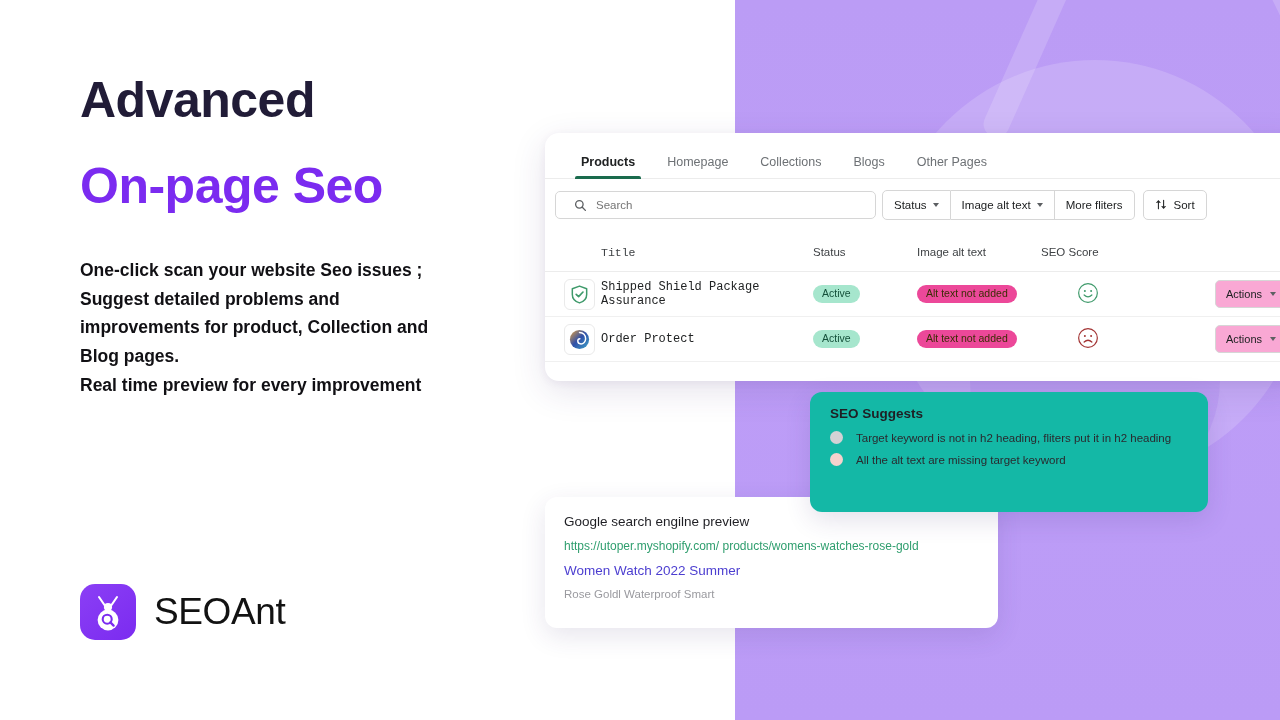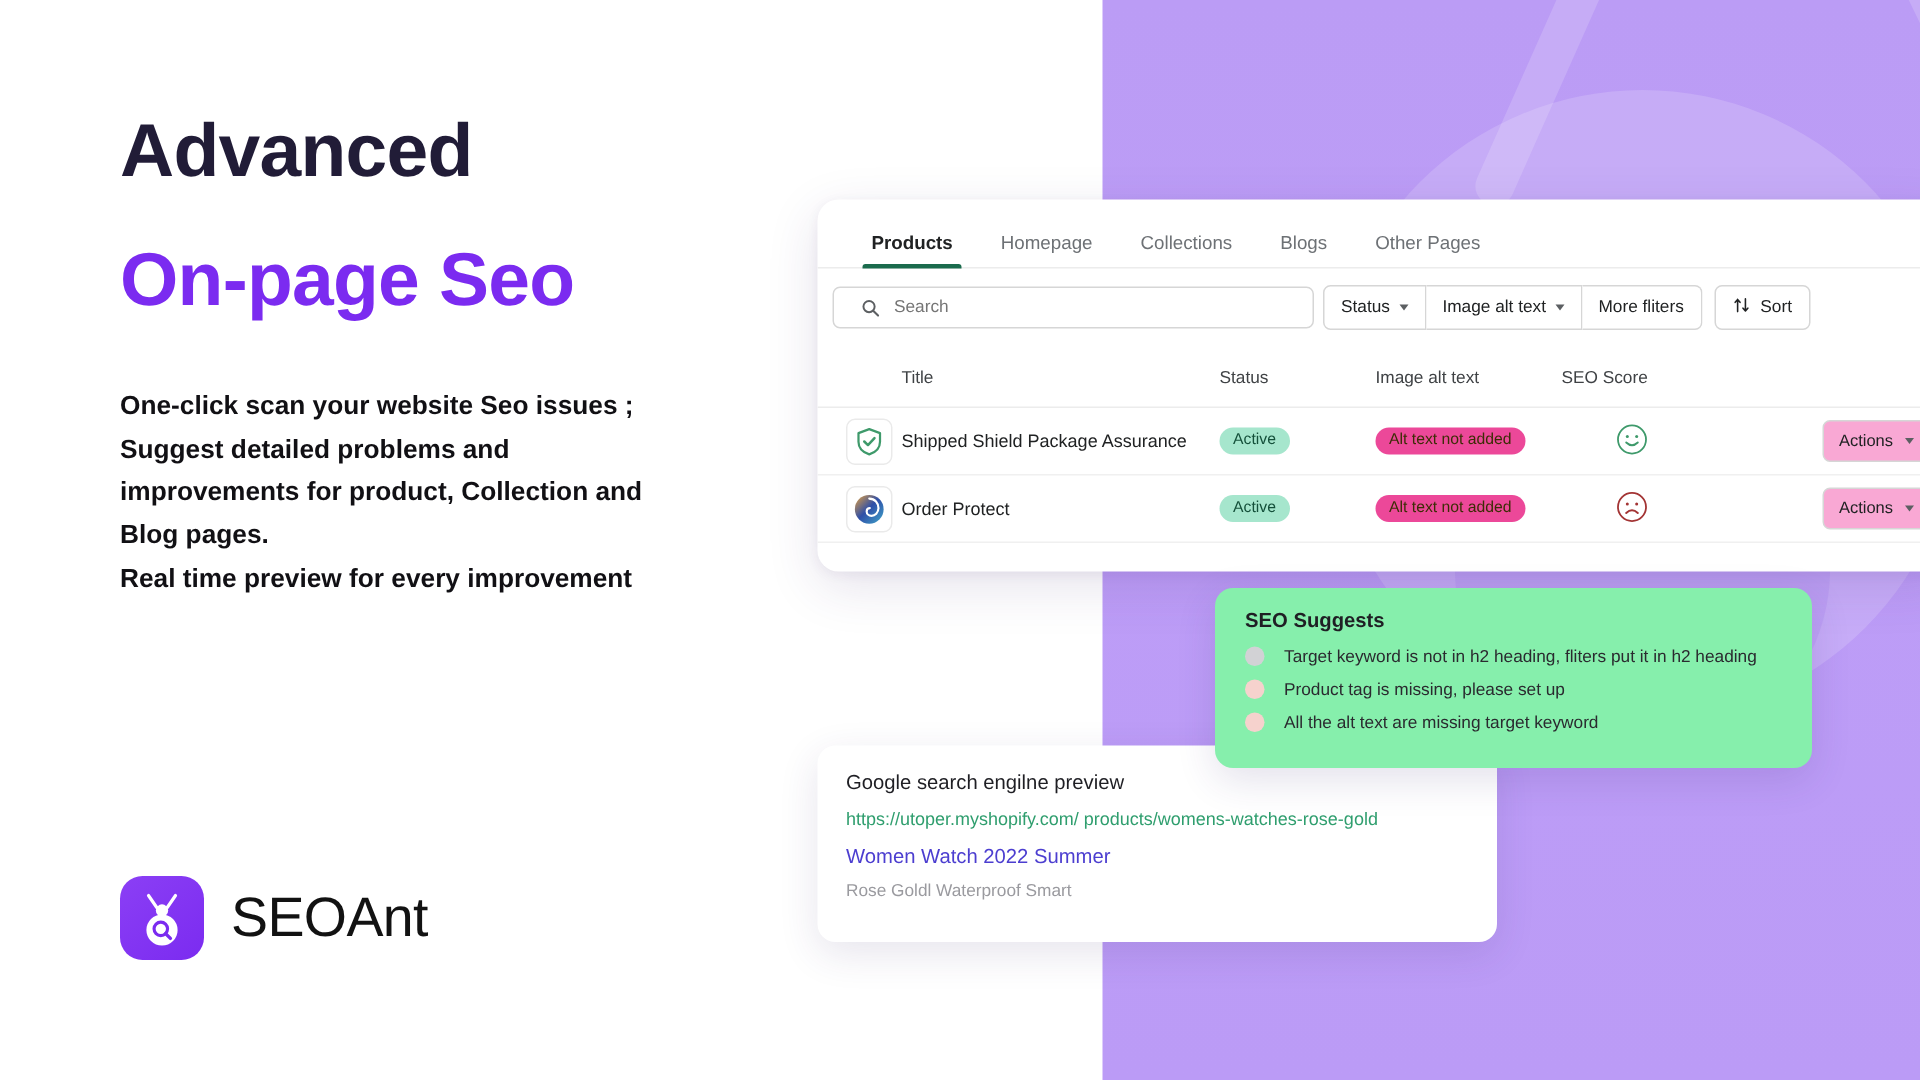--- a/index.html
+++ b/index.html
@@ -127,21 +127,21 @@
   
   .thead {
     display: flex; align-items: center; height: 38px; margin-top: 13px;
     border-bottom: 1px solid #ececec; font-size: 11.5px; color: #3f4245;
   }
   .trow {
     display: flex; align-items: center; height: 44px;
     border-bottom: 1px solid #f0f0f0; font-size: 12px; color: #202223;
   }
   .c-icon  { width: 56px; display: flex; justify-content: center; padding-left: 12px; box-sizing: border-box; }
-  .c-title { width: 212px; }
+  .c-title { width: 212px; font-family: Liberation Mono, monospace; }
   .c-status{ width: 104px; }
   .c-alt   { width: 124px; }
   .c-score { width: 94px; display:flex; justify-content:center; }
   .c-act   { flex: 1; display: flex; justify-content: flex-end; padding-right: 14px; }
 
   .thumb {
     width: 29px; height: 29px; border-radius: 6px; border: 1px solid #eaeaea;
     background: #fff; display: flex; align-items: center; justify-content: center;
     overflow: hidden;
   }
@@ -153,21 +153,21 @@
   .badge.alt    { background: #ec4899; color: #3c2d05; }
   .actions-btn {
     height: 26px; display: flex; align-items: center; gap: 8px;
     border: 1px solid #d6d6d6; border-radius: 5px; background: #f9a8d4;
     font-size: 11px; color: #202223; padding: 0 10px;
   }
 
   
   .seo-card {
     position: absolute; left: 810px; top: 392px; width: 398px; height: 120px;
-    background: #86efac; border-radius: 12px;
+    background: #14b8a6; border-radius: 12px;
     box-shadow: 0 8px 26px rgba(60,40,110,0.14);
     padding: 14px 18px 0 20px; box-sizing: border-box;
   }
   .seo-title { font-size: 13.5px; font-weight: 700; color: #1f1f24; margin-bottom: 10px; }
   .seo-item { display: flex; align-items: center; margin-bottom: 9px; }
   .seo-dot { width: 13px; height: 13px; border-radius: 50%; flex: 0 0 13px; margin-right: 13px; }
   .seo-text { font-size: 11.5px; color: #2a2a2f; white-space: nowrap; }
 
   
   .g-card {
@@ -357,21 +357,17 @@
   </div>
 
   <div class="seo-card">
     <div class="seo-title">SEO Suggests</div>
     <div class="seo-item">
       <span class="seo-dot" style="background:#d2d2d5"></span>
       <span class="seo-text">Target keyword is not in h2 heading, fliters put it in h2 heading</span>
     </div>
     <div class="seo-item">
       <span class="seo-dot" style="background:#f6d2cd"></span>
-      <span class="seo-text">Product tag is missing, please set up</span>
-    </div>
-    <div class="seo-item">
-      <span class="seo-dot" style="background:#f6d2cd"></span>
       <span class="seo-text">All the alt text are missing target keyword</span>
     </div>
   </div>
 
 </div>
 
 </body></html>

